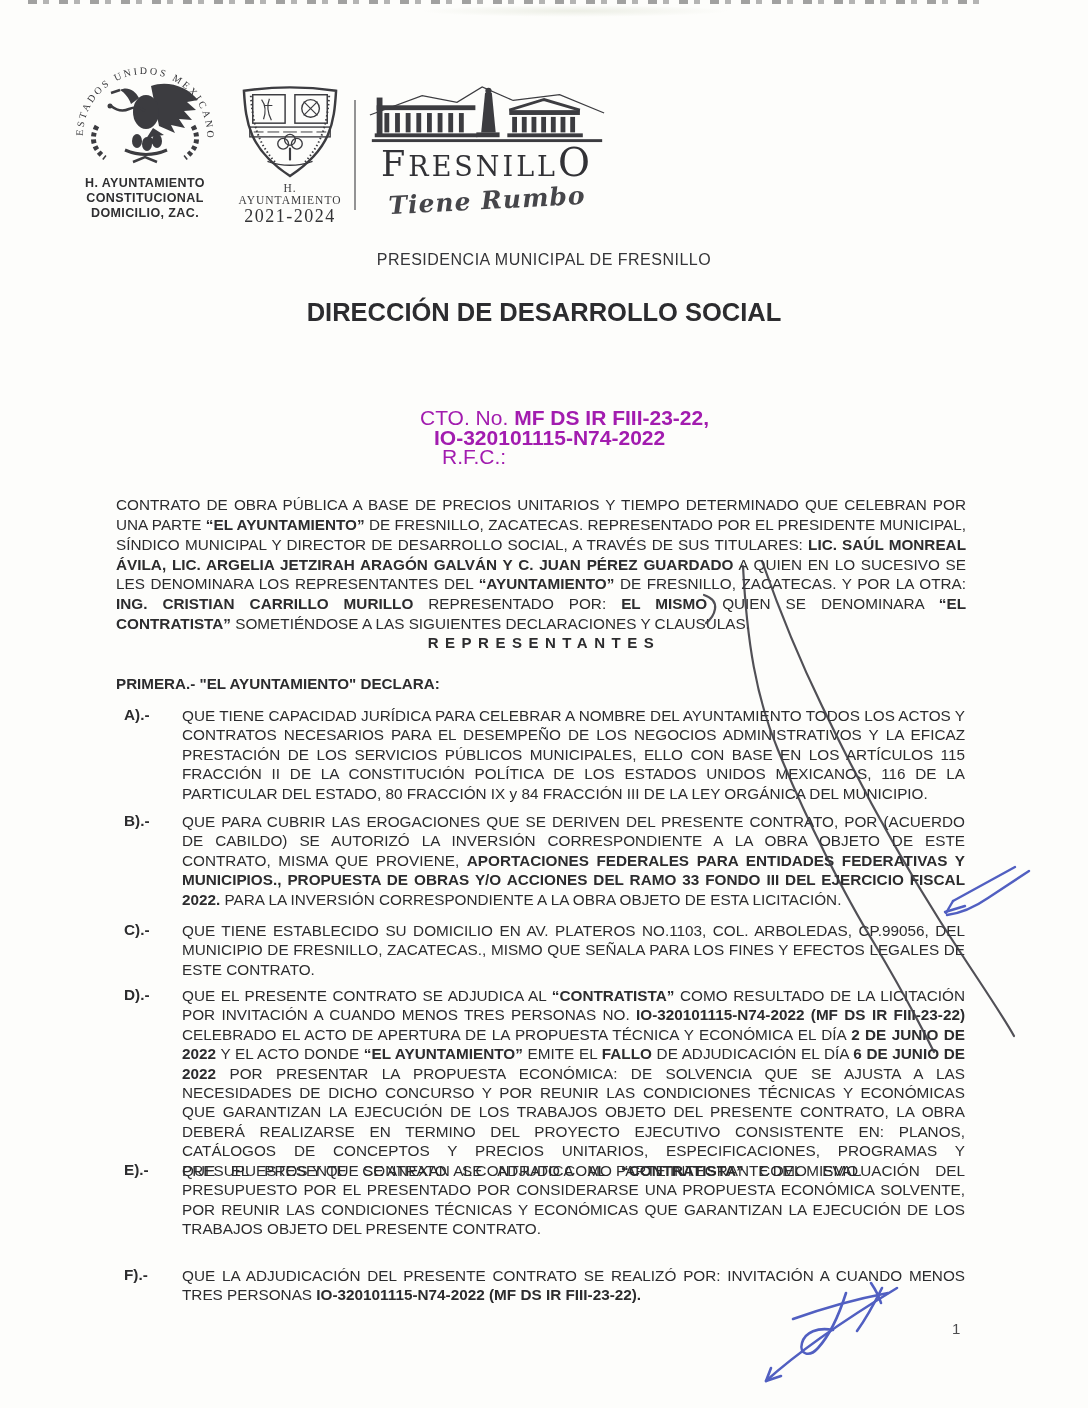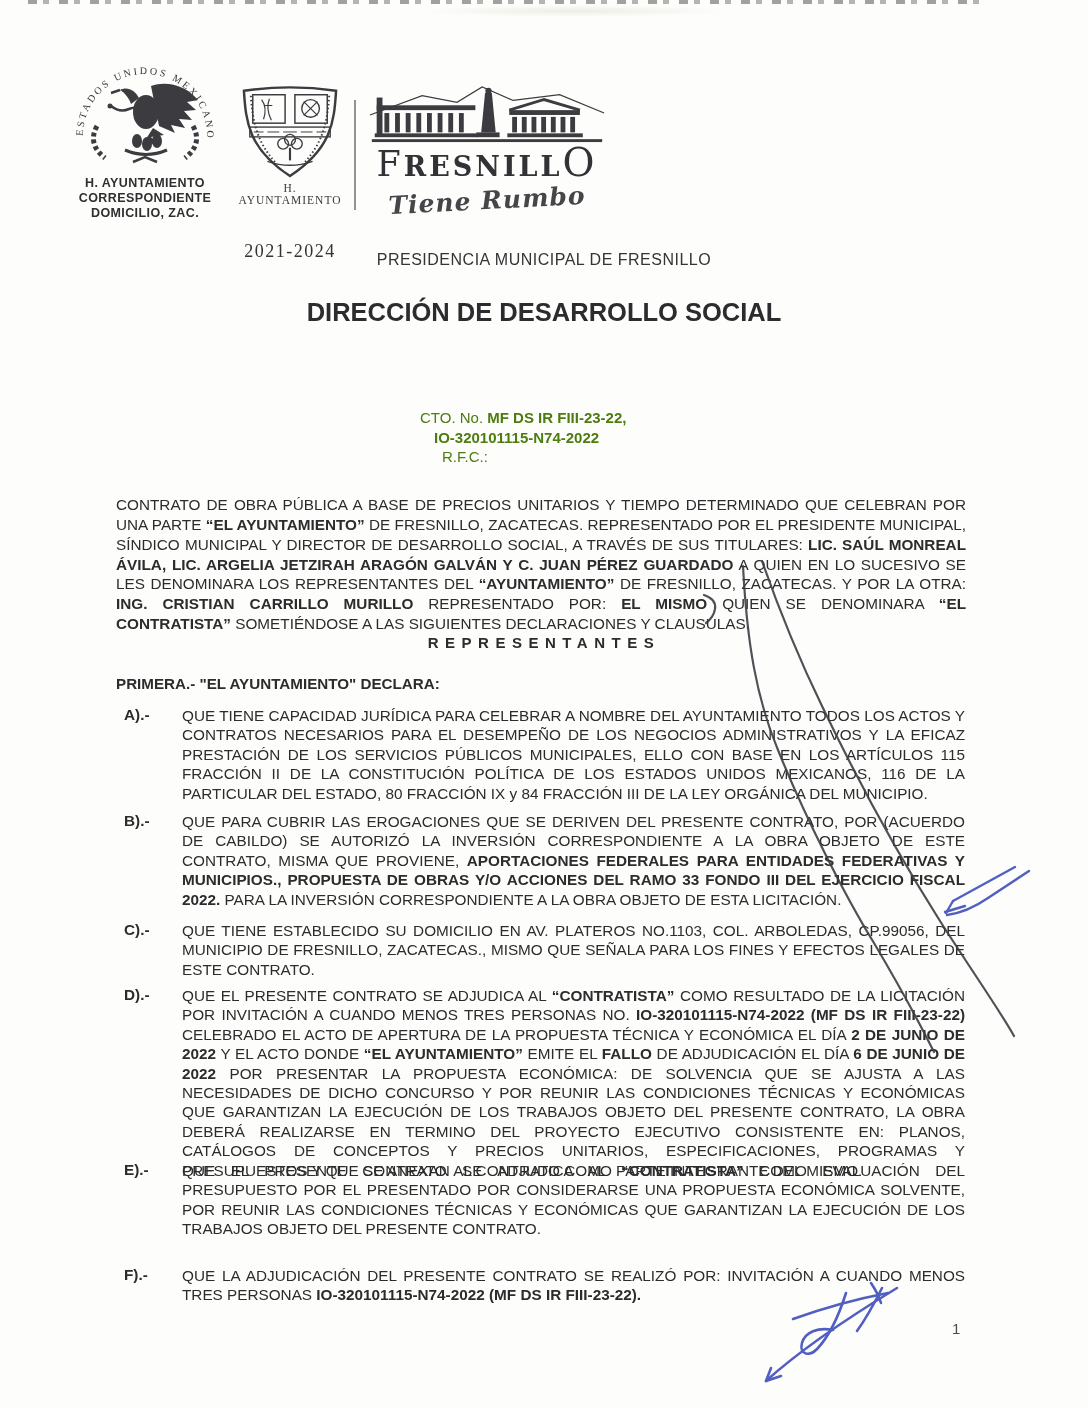--- a/index.html
+++ b/index.html
@@ -16,33 +16,33 @@
   .scan-smudge{
     position:absolute;top:5px;left:420px;width:310px;height:12px;
     background:radial-gradient(ellipse at center,rgba(175,185,150,.22),transparent 70%);
   }
   .abs{position:absolute;}
   
   .eagle-wrap{left:66px;top:54px;width:158px;text-align:center;}
   .seal-caption{font-weight:bold;font-size:12.5px;line-height:15px;color:#2f2f31;letter-spacing:.4px;margin-top:4px;}
   .shield-wrap{left:232px;top:82px;width:116px;text-align:center;}
   .shield-cap1{font-family:"Liberation Serif",serif;font-size:11.5px;letter-spacing:1px;color:#3a3a3c;margin-top:2px;}
-  .shield-cap2{font-family:"Liberation Serif",serif;font-size:18px;letter-spacing:1.5px;color:#333335;margin-top:35px;}
+  .shield-cap2{font-family:"Liberation Serif",serif;font-size:18px;letter-spacing:1.5px;color:#333335;}
   .logo-divider{left:354px;top:100px;width:2px;height:110px;background:#5a5a5c;opacity:.65;}
   .fres-wrap{left:362px;top:84px;width:250px;text-align:center;}
   .fres-word{margin-top:2px;font-family:"DejaVu Serif","Liberation Serif",serif;color:#323236;letter-spacing:3px;line-height:34px;white-space:nowrap;}
   .fres-first{font-size:35px;}
-  .fres-mid{font-size:27px;font-weight:bold;}
+  .fres-mid{font-size:27px;}
   .fres-last{font-size:39px;}
   .fres-tagline{font-family:"DejaVu Serif","Liberation Serif",serif;font-style:italic;font-weight:bold;font-size:25px;color:#46464a;transform:rotate(-3deg);letter-spacing:1px;margin-top:-2px;}
   
   .title1{left:0;top:251px;width:100%;text-align:center;font-size:16px;font-weight:400;letter-spacing:.5px;color:#343437;}
   .title2{left:0;top:298px;width:100%;text-align:center;font-size:25.5px;font-weight:bold;color:#2c2c2f;}
   .title3{left:0;top:349px;width:100%;text-align:center;font-size:17.5px;font-weight:bold;color:#2c2c2f;}
-  .ref-block{left:420px;top:408px;font-size:15px;line-height:19.5px;color:#4d7c0f;}
+  .ref-block{left:420px;top:408px;font-size:21px;line-height:19.5px;color:#a21caf;}
   .ref-l2{margin-left:14px;font-weight:bold;}
   .ref-l3{margin-left:22px;}
   
   .intro{left:116px;top:480px;width:850px;font-size:15.3px;line-height:19.8px;text-align:justify;color:#2c2c2e;}
   b{font-weight:bold;}
   .decl-head{left:0;top:634px;width:100%;text-align:center;font-size:15px;font-weight:bold;letter-spacing:6.5px;color:#2c2c2e;}
   .primera-head{left:116px;top:675px;font-size:15.2px;font-weight:bold;color:#2c2c2e;}
   .item-label{position:absolute;left:124px;width:52px;font-size:15.3px;font-weight:bold;color:#2c2c2e;}
   .item-text{position:absolute;left:182px;width:783px;font-size:15.3px;line-height:19.4px;text-align:justify;color:#2c2c2e;margin:0;}
   .page-num{left:952px;top:1320px;font-size:15px;color:#4c4c4e;}
@@ -85,21 +85,21 @@
 
         <path d="M58,96 Q79,105 100,96" stroke-width="3" fill="none"></path>
 
         <path d="M30,72 Q20,90 38,104" stroke-width="5" fill="none" stroke-dasharray="4,3"></path>
         <path d="M126,72 Q136,90 118,104" stroke-width="5" fill="none" stroke-dasharray="4,3"></path>
         <path d="M66,108 l12,-5 l12,5" stroke-width="2.5" fill="none"></path>
       </g>
     </svg>
     <div class="seal-caption">
       <div>H. AYUNTAMIENTO</div>
-      <div>CORRESPONDIENTE</div>
+      <div>CONSTITUCIONAL</div>
       <div>DOMICILIO, ZAC.</div>
     </div>
   </div>
 
   <div class="abs shield-wrap">
     <svg class="seal-art" width="108" height="98" viewBox="0 0 110 100">
       <g fill="none" stroke="#3c3c40">
         <path d="M8,9 Q55,2 102,9 C100,42 97,68 55,96 C13,68 10,42 8,9 Z" stroke-width="2.5"></path>
         <rect x="17" y="13" width="33" height="29" stroke-width="1.5"></rect>
         <path d="M26,18 q6,8 2,20 M34,17 q-4,10 2,22 M29,24 h8" stroke-width="1.2"></path>

